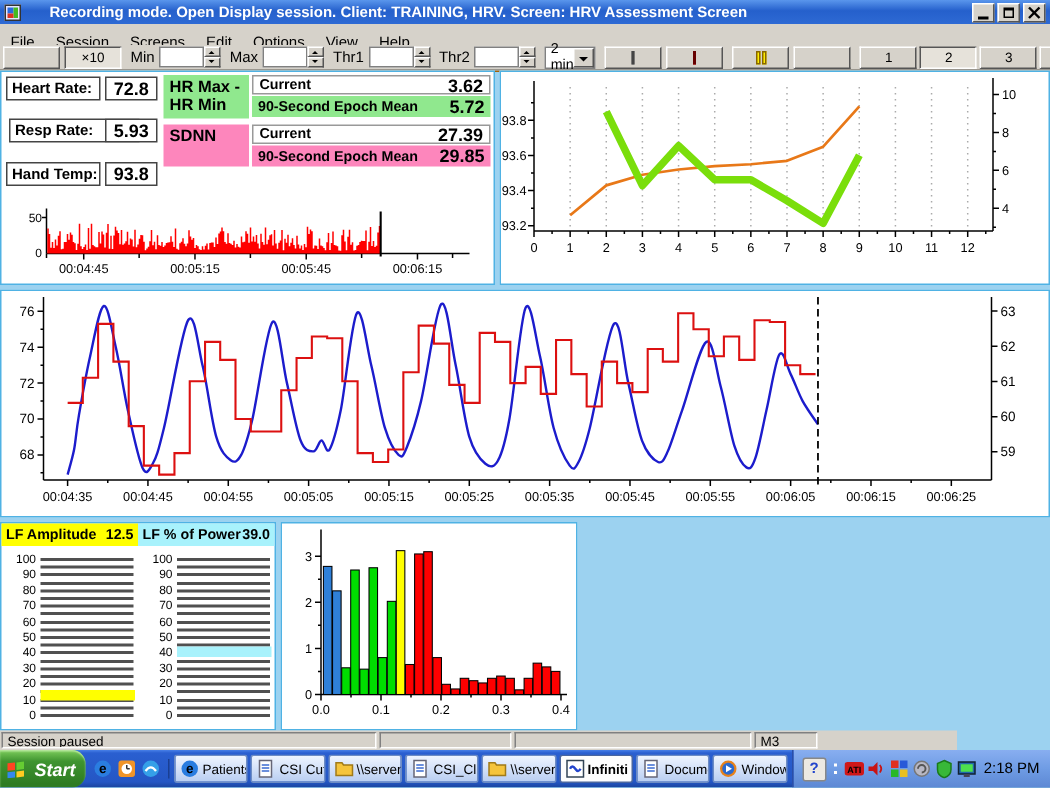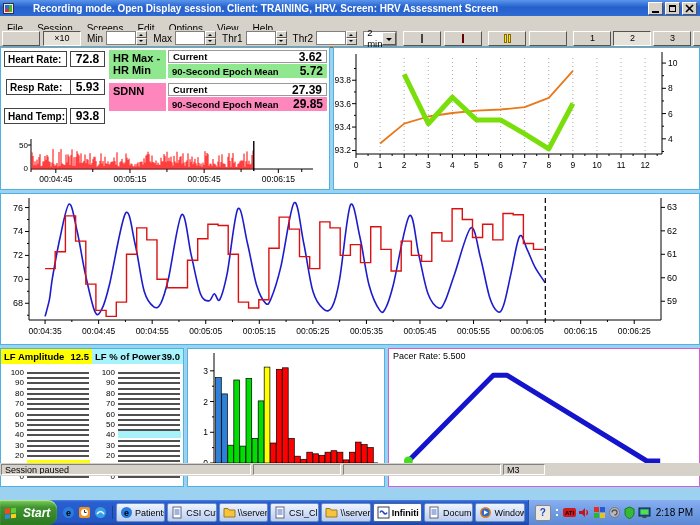--- a/index.html
+++ b/index.html
@@ -93,21 +93,21 @@
   .meter-header { height:15px; display:flex; justify-content:space-between;
     align-items:center; font-weight:bold; font-size:9.5px; padding:0 3px; }
   .meter-scale { position:relative; height:122px; }
   .m-line { position:absolute; left:26px; right:3px; height:2px; background:#505050; }
   .m-label { position:absolute; left:0; width:23px; text-align:right; font-size:8px; }
   .m-band { position:absolute; left:26px; right:2px; height:7px; }
 
   .pacer-label { position:absolute; left:4px; top:2px; font-size:9px; z-index:2; }
 
   
-  .statusbar { position:absolute; top:463px; left:0; width:700px; height:13px;
+  .statusbar { position:absolute; top:487px; left:0; width:638px; height:13px;
     background:#d6d2ca; display:flex; align-items:stretch; padding:1px 1px; gap:2px; }
   .status-seg { border:1px solid; border-color:#808080 #fff #fff #808080;
     font-size:9px; line-height:10px; padding-left:3px; overflow:hidden;
     white-space:nowrap; }
 
   
   .taskbar { position:absolute; top:500px; left:0; width:700px; height:25px;
     background:linear-gradient(180deg,#4880e8 0%,#2a5fd0 8%,#2456c4 85%,#1b449e 100%);
     display:flex; align-items:center; }
   .start-btn { height:25px; width:57px; display:flex; align-items:center; gap:5px;
@@ -605,27 +605,20 @@
         <rect x="143.1" y="101.7" width="5.7" height="12.3" fill="#fe0000" stroke="#000" stroke-width="0.7"></rect>
         <rect x="149.2" y="103.2" width="5.7" height="10.8" fill="#fe0000" stroke="#000" stroke-width="0.7"></rect>
         <rect x="155.3" y="110.9" width="5.7" height="3.1" fill="#fe0000" stroke="#000" stroke-width="0.7"></rect>
         <rect x="161.4" y="103.2" width="5.7" height="10.8" fill="#fe0000" stroke="#000" stroke-width="0.7"></rect>
         <rect x="167.4" y="93.1" width="5.7" height="20.9" fill="#fe0000" stroke="#000" stroke-width="0.7"></rect>
         <rect x="173.5" y="95.6" width="5.7" height="18.4" fill="#fe0000" stroke="#000" stroke-width="0.7"></rect>
         <rect x="179.6" y="98.6" width="5.7" height="15.4" fill="#fe0000" stroke="#000" stroke-width="0.7"></rect>
       </svg>
   </div>
 
-  <div class="panel p-pacer">
-    <div class="pacer-label">Pacer Rate: 5.500</div>
-    <svg id="chart-pacer" width="310" height="137">
-        <polyline points="19.4,112.0 104.3,26.2 117.8,26.2 257.8,112.0 271.2,112.0" fill="none" stroke="#1414cc" stroke-width="5" stroke-linejoin="round"></polyline>
-        <circle cx="19.41" cy="112" r="4.5" fill="#44dd22"></circle>
-      </svg>
-  </div>
 </div>
 
 <div class="statusbar" id="statusbar">
     <div class="status-seg" style="width: 250px;">Session paused</div>
     <div class="status-seg" style="width: 88px;"></div>
     <div class="status-seg" style="width: 158px;"></div>
     <div class="status-seg" style="width: 42px;">M3</div>
   </div>
 
 <div class="taskbar">

